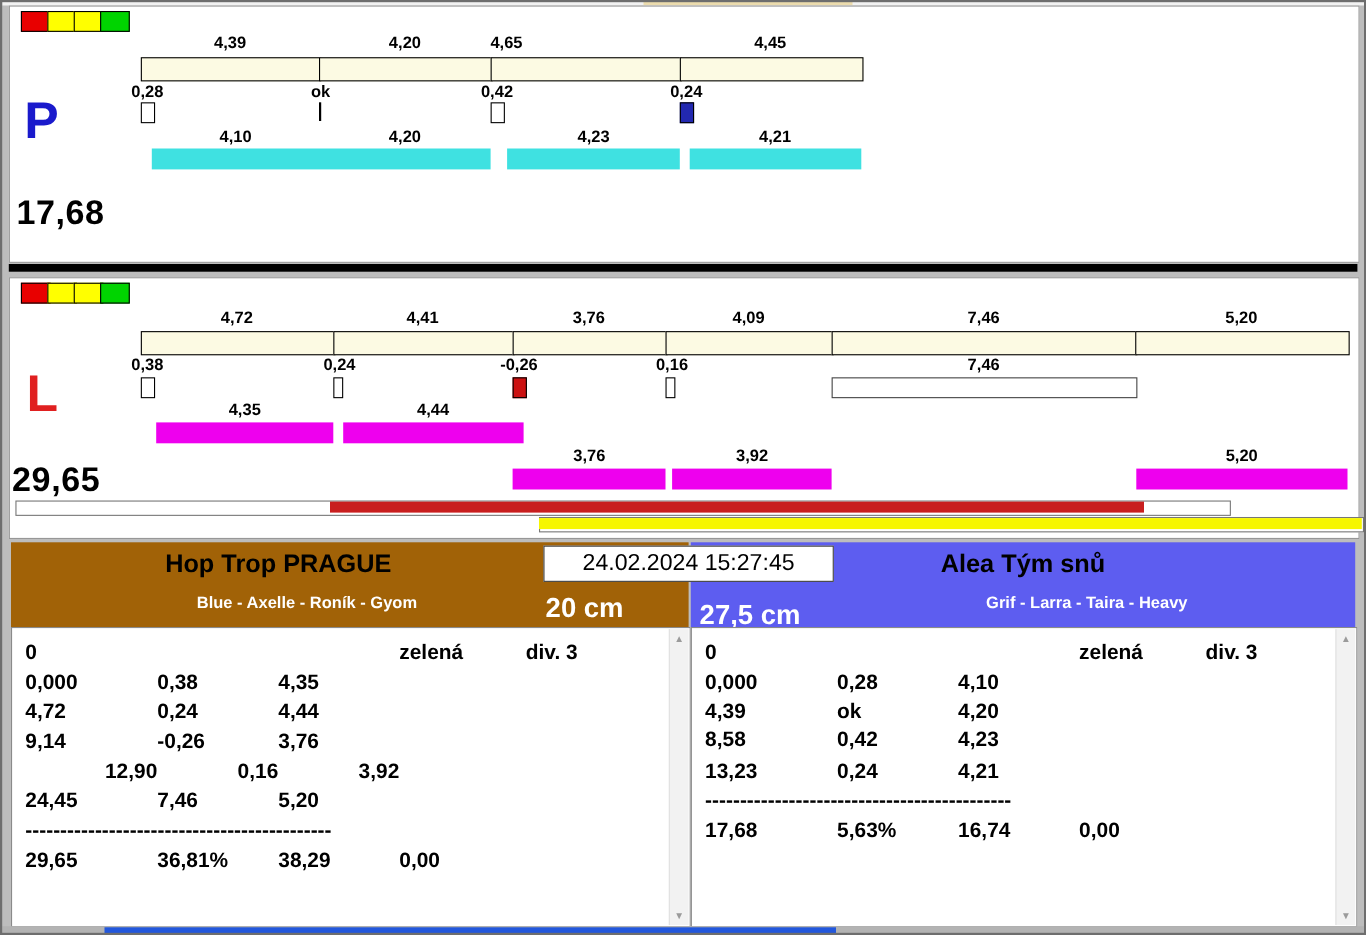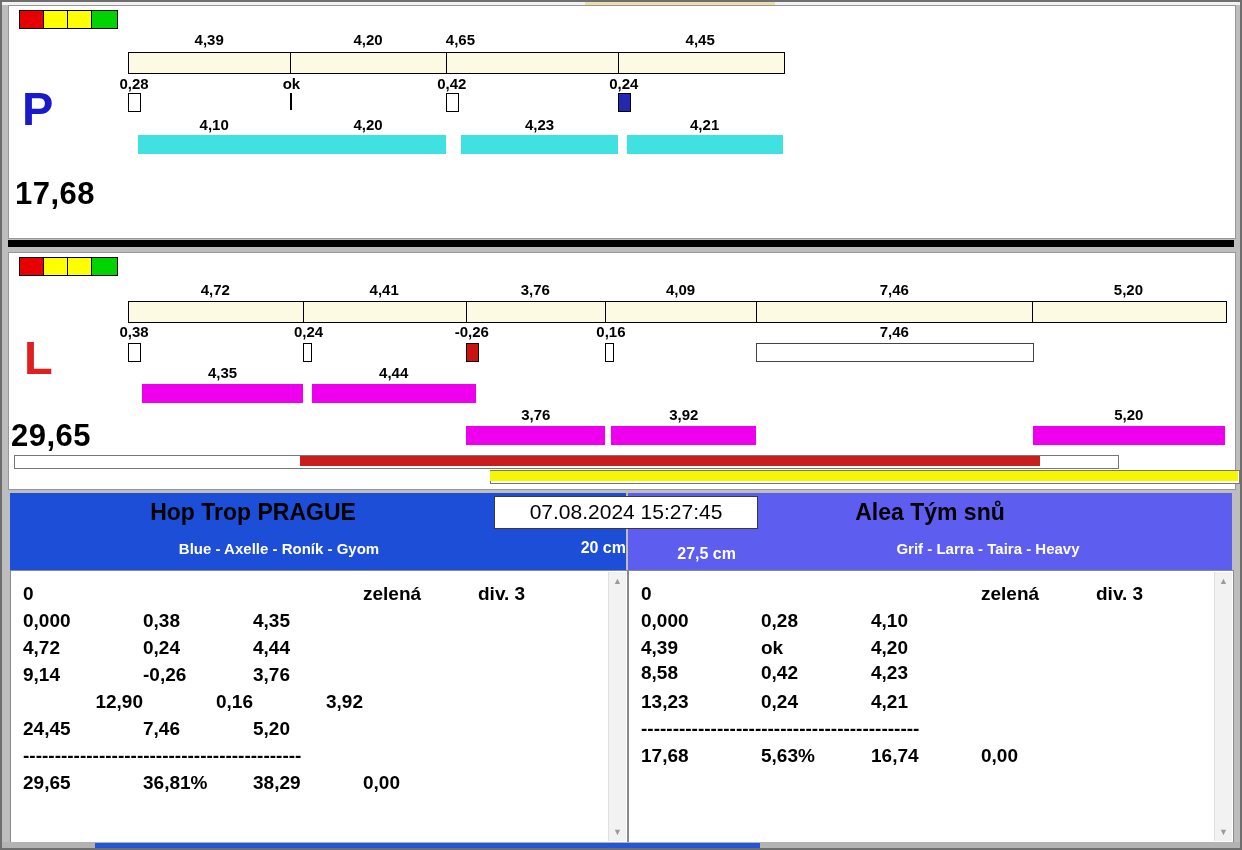--- a/index.html
+++ b/index.html
@@ -21,21 +21,21 @@
 
   #stage{position:absolute;left:0;top:0;width:1242px;height:850px;pointer-events:none;}
   .lane-letter{position:absolute;font-weight:bold;font-size:47px;line-height:1;}
   .lane-total{position:absolute;font-weight:bold;font-size:31px;line-height:1;letter-spacing:.5px;}
 
   .hdr{position:absolute;top:493px;height:77px;}
   #header-left{left:10px;width:616px;}
   #header-right{left:628px;width:604px;}
   .team-title{position:absolute;font-size:23px;font-weight:bold;text-align:center;white-space:nowrap;}
   .team-sub{position:absolute;font-size:15px;font-weight:bold;color:#fff;text-align:center;white-space:nowrap;}
-  .jump-height{position:absolute;font-size:16px;font-weight:bold;color:#fff;text-align:right;white-space:nowrap;}
+  .jump-height{position:absolute;font-size:25px;font-weight:bold;color:#fff;text-align:left;white-space:nowrap;}
   #datetime{
     position:absolute;left:494px;top:496px;width:262px;height:31px;
     background:#fff;border:1px solid #3a3a3a;font-size:21px;
     text-align:center;line-height:29px;white-space:nowrap;z-index:5;
   }
 
   .rtable{position:absolute;top:570px;height:271px;background:#fff;border:1px solid #8a8a8a;}
   #table-left{left:10px;width:616px;}
   #table-right{left:628px;width:604px;}
   .trow{
@@ -133,33 +133,33 @@
     <div class="abs" style="left: 611.22px; top: 426px; width: 145.04px; height: 19px; background: rgb(238, 0, 238);"></div>
     <div class="abs lbl" style="left: 611.22px; top: 406px; width: 145.04px; text-align: center;">3,92</div>
     <div class="abs" style="left: 1032.65px; top: 426px; width: 192.4px; height: 19px; background: rgb(238, 0, 238);"></div>
     <div class="abs lbl" style="left: 1032.65px; top: 406px; width: 192.4px; text-align: center;">5,20</div>
     <div class="abs" style="left: 14px; top: 455px; width: 1103px; height: 12px; background: rgb(255, 255, 255); border: 1px solid rgb(119, 119, 119);"></div>
     <div class="abs" style="left: 300px; top: 456px; width: 740px; height: 10px; background: rgb(200, 30, 30);"></div>
     <div class="abs" style="left: 490px; top: 470px; width: 748px; height: 12px; background: rgb(255, 255, 255); border: 1px solid rgb(119, 119, 119);"></div>
     <div class="abs" style="left: 490px; top: 471px; width: 748px; height: 10px; background: rgb(246, 246, 0);"></div>
   </div>
 
-<div class="hdr" id="header-left" style="background: #1d4ed8;">
+<div class="hdr" id="header-left" style="background: #a16207;">
   <div class="team-title" style="left:0;top:6px;width:486px;">Hop Trop PRAGUE</div>
   <div class="team-sub" style="left:16px;top:47px;width:486px;margin-left:10px;">Blue - Axelle - Roník - Gyom</div>
   <div class="jump-height" style="left:486px;top:46px;width:130px;">20 cm</div>
 </div>
 
 <div class="hdr" id="header-right" style="background: rgb(93, 93, 240);">
   <div class="team-title" style="left:0;top:6px;width:604px;">Alea Tým snů</div>
   <div class="jump-height" style="left:8px;top:52px;width:100px;">27,5 cm</div>
   <div class="team-sub" style="left:130px;top:47px;width:460px;">Grif - Larra - Taira - Heavy</div>
 </div>
 
-<div id="datetime">07.08.2024 15:27:45</div>
+<div id="datetime">24.02.2024 15:27:45</div>
 
 <div class="rtable" id="table-left">
   <div class="scrollbar">
     <div class="sb-arrow up">▲</div>
     <div class="sb-arrow down">▼</div>
   </div>
 <div class="trow" style="top: 10px;">
       <div>0</div>
       <div></div>
       <div></div>

